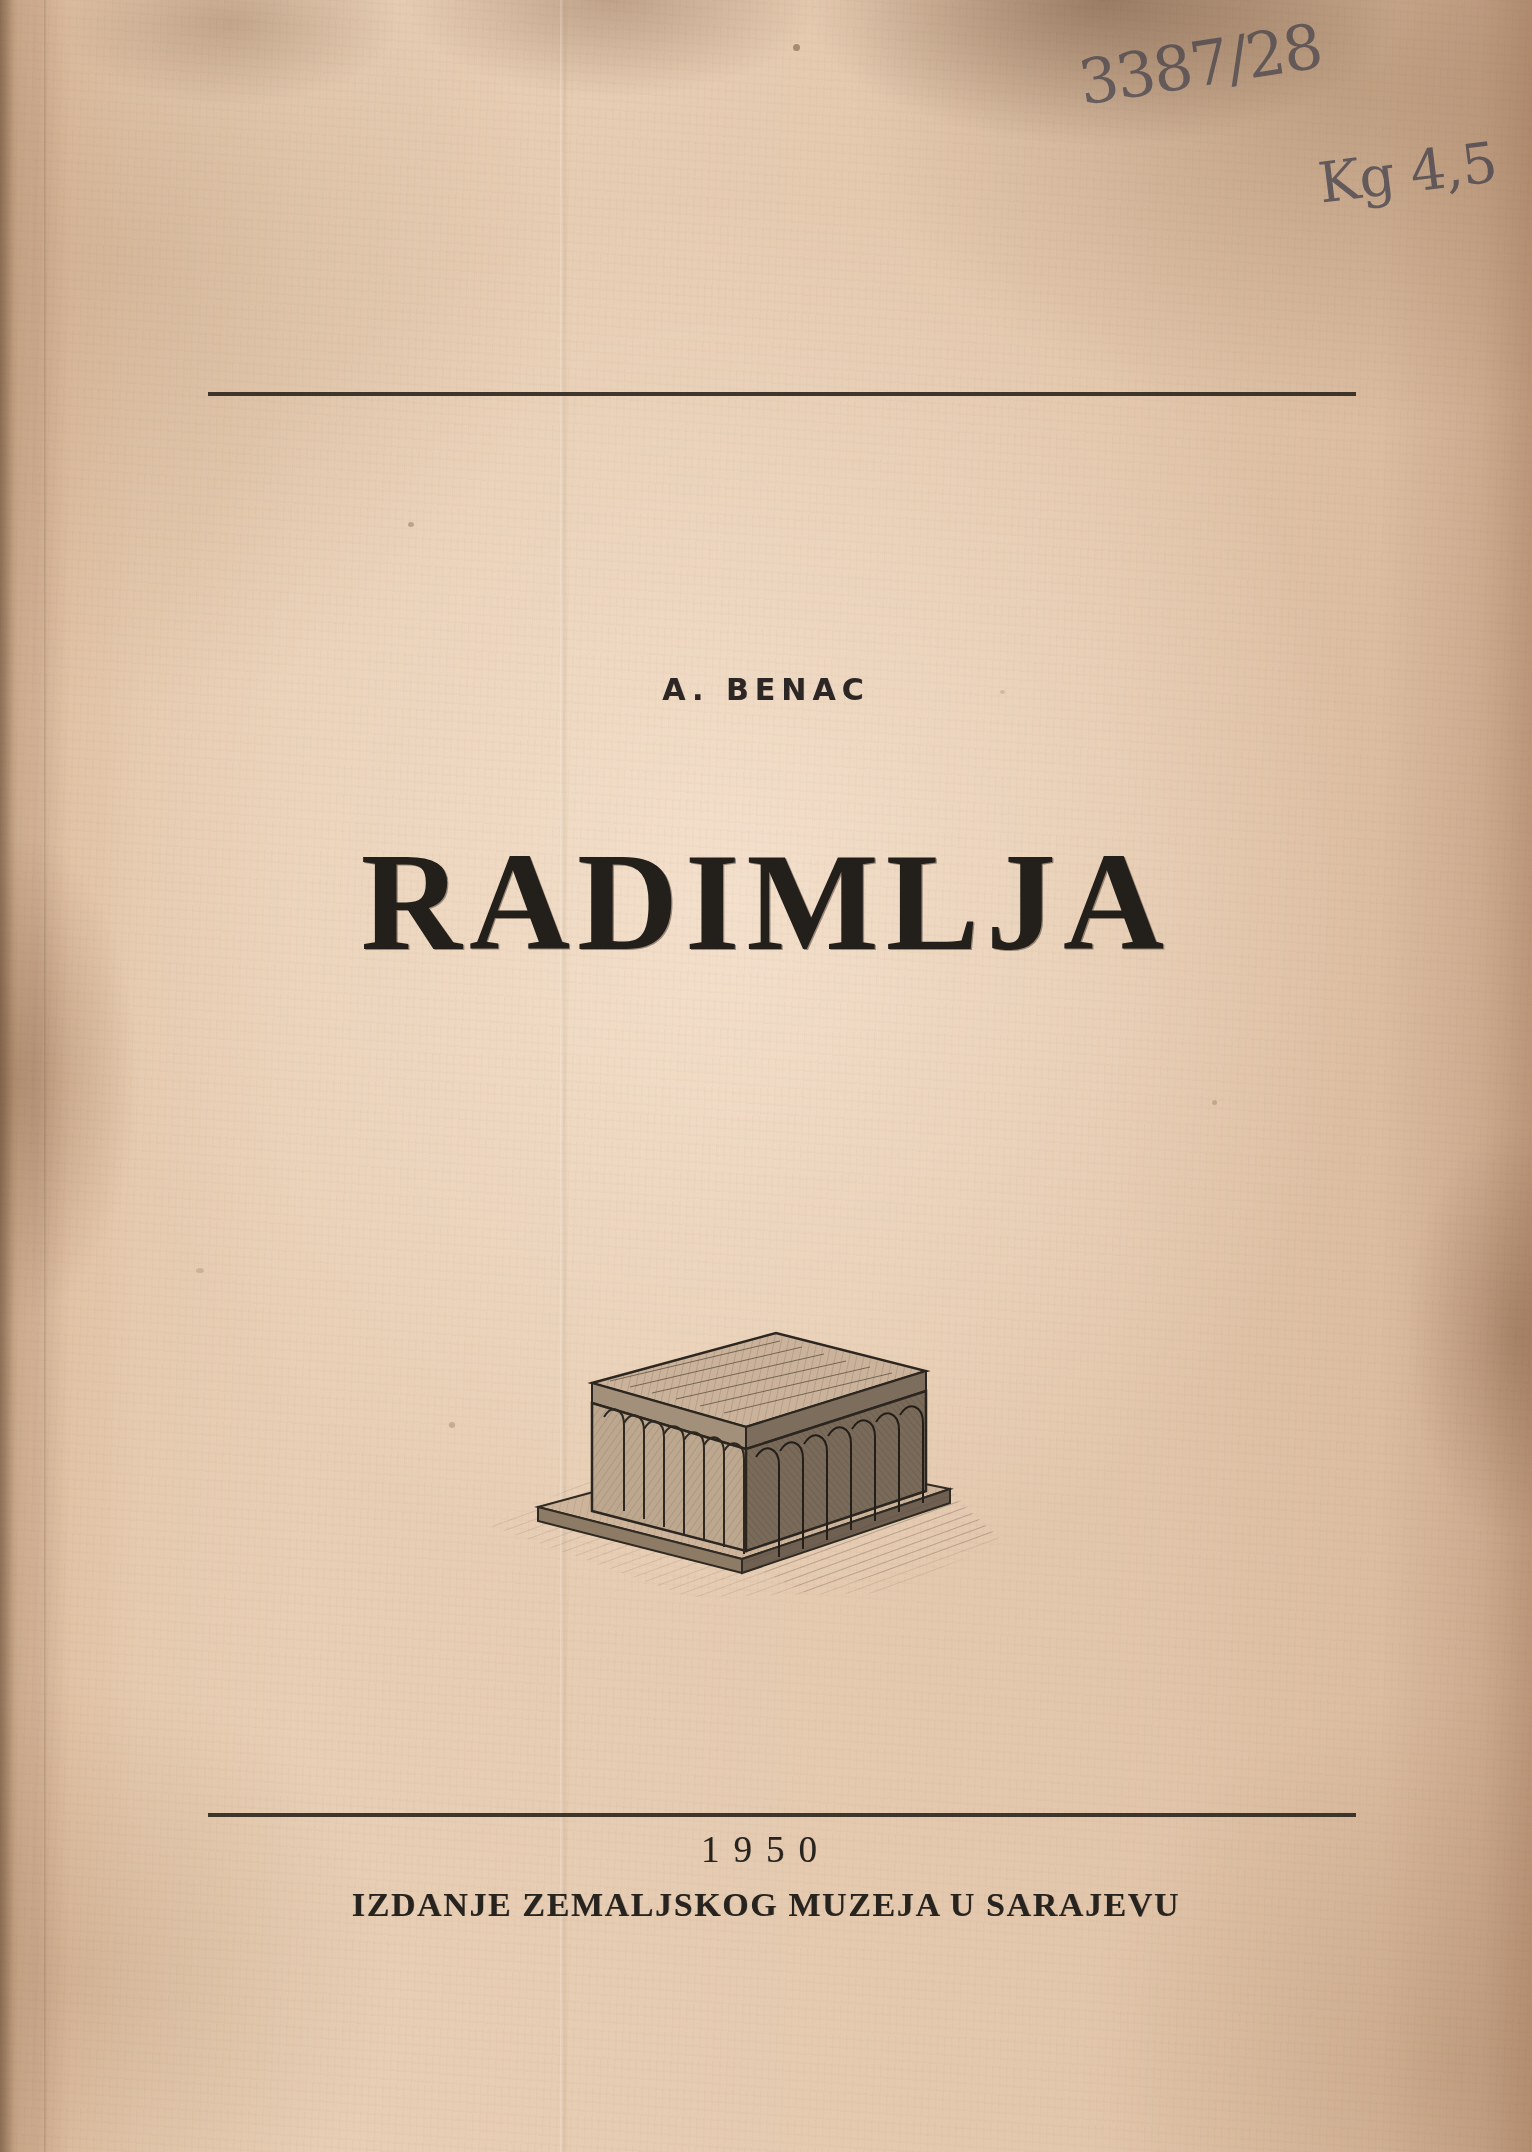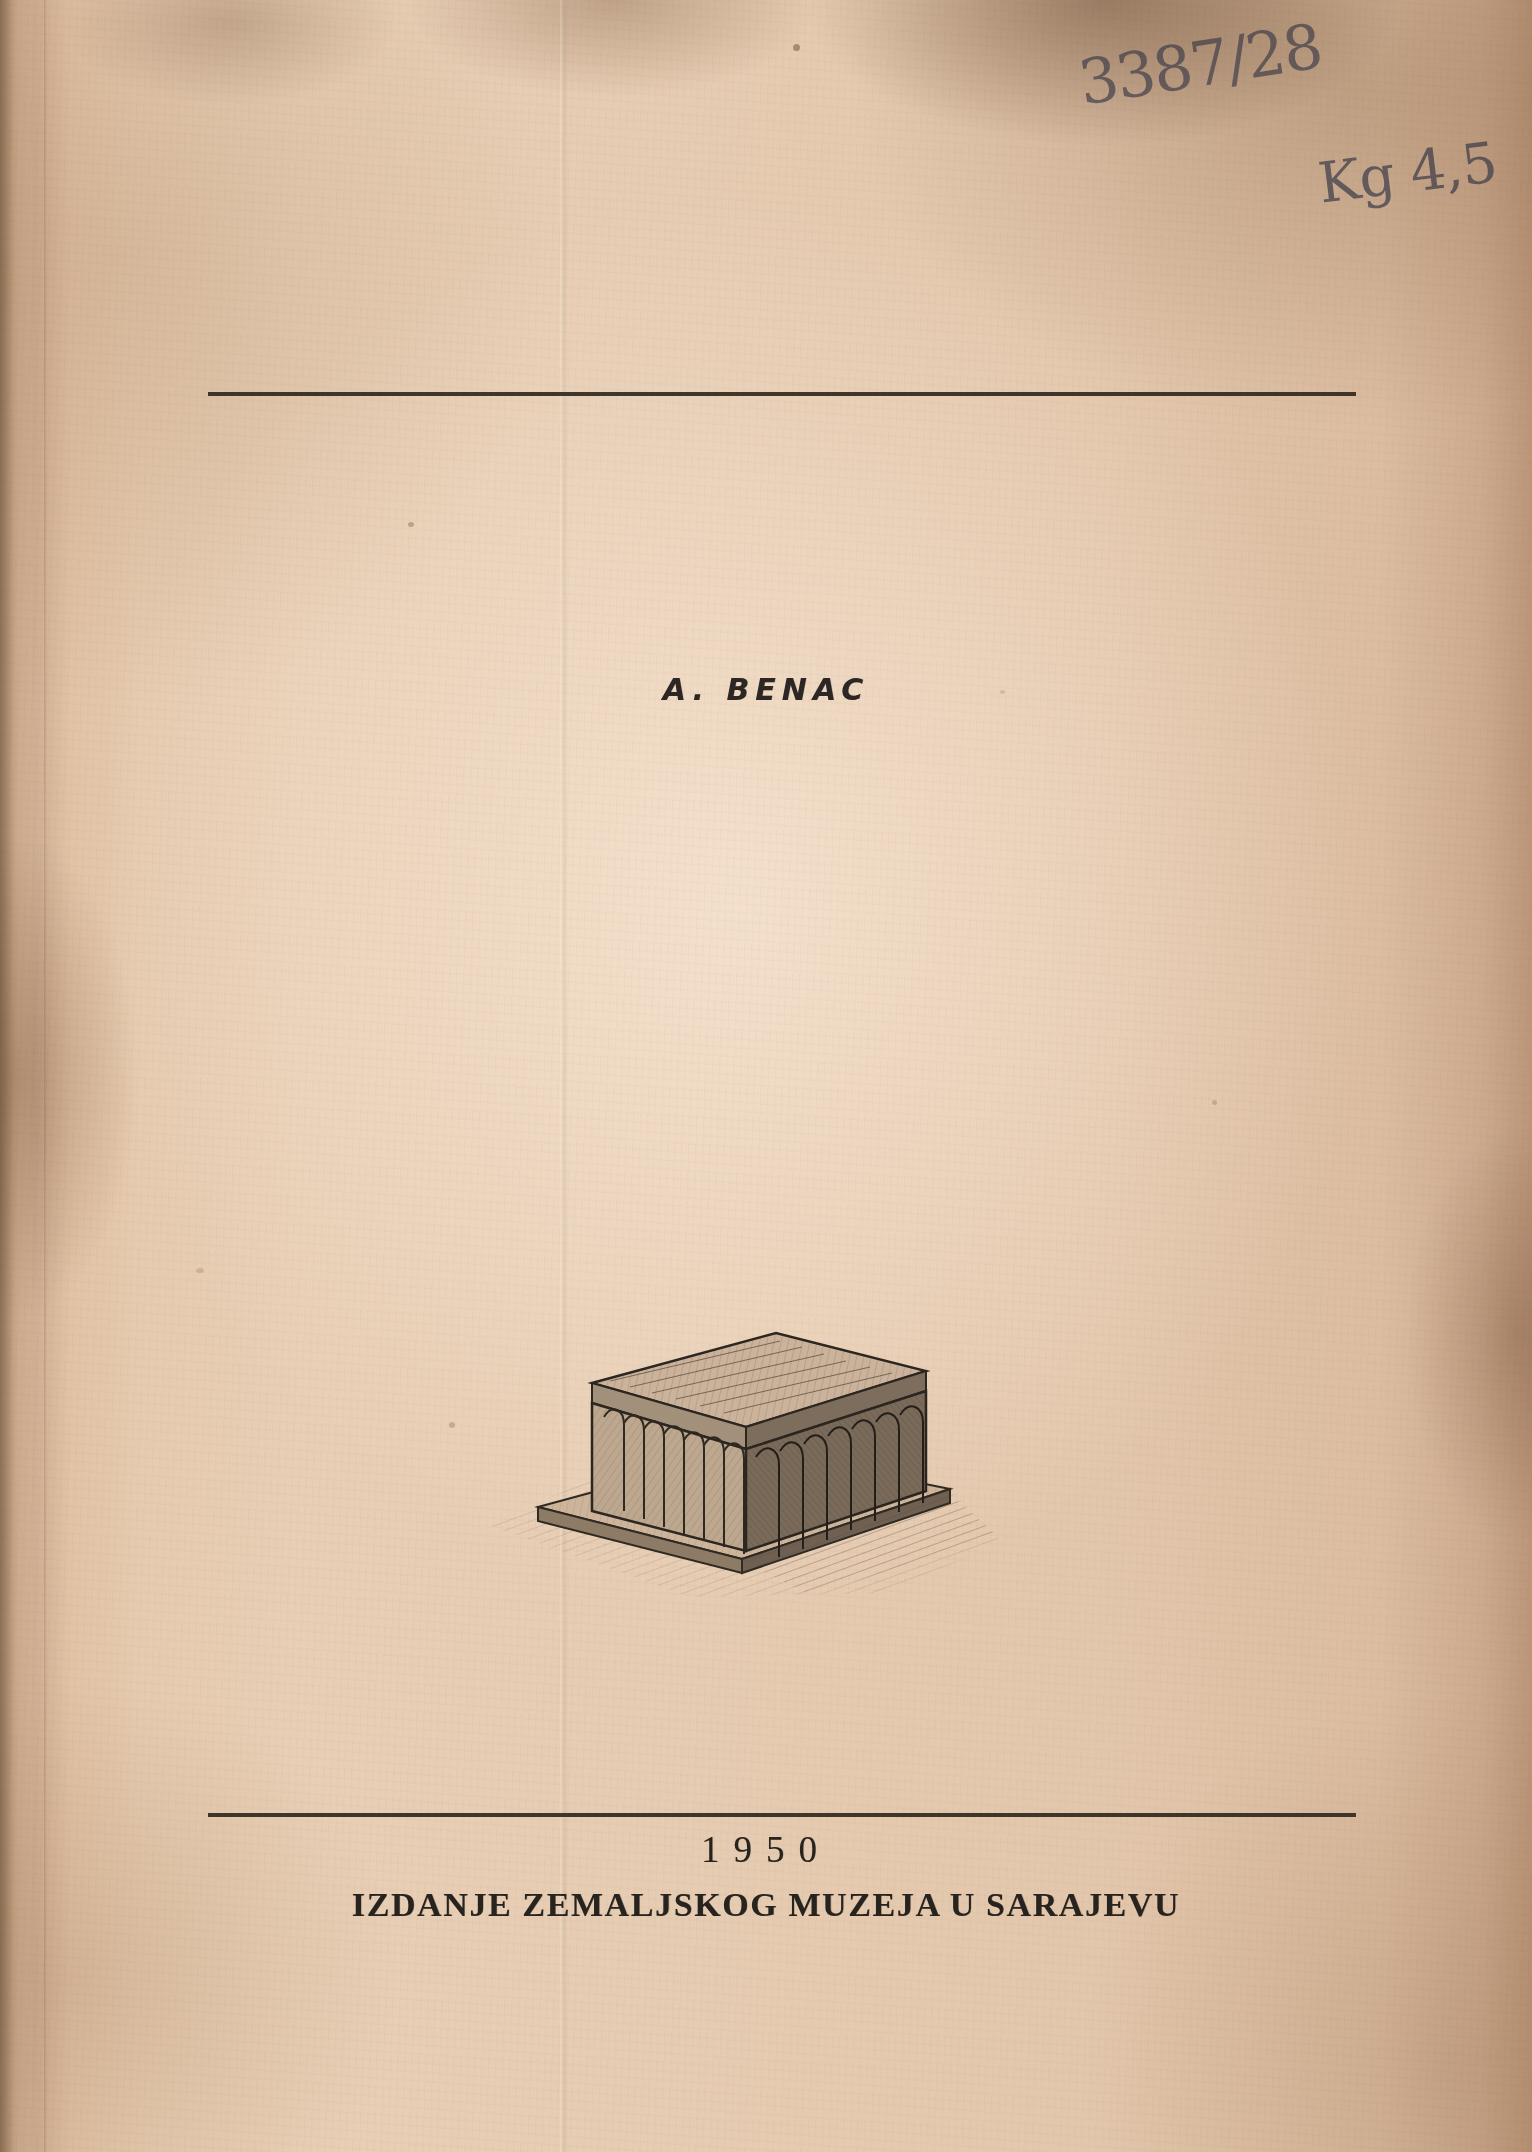--- a/index.html
+++ b/index.html
@@ -140,21 +140,20 @@
     position: absolute;
     left: 0; right: 0;
     top: 672px;
     text-align: center;
     font-family: "DejaVu Sans", sans-serif;
     font-weight: 700;
     font-size: 30px;
     letter-spacing: 6px;
     color: #2c2724;
     text-shadow: 0.5px 0.3px 0 rgba(60,45,30,0.28);
-    font-style: italic;
   }
 
   
   .main-title {
     position: absolute;
     left: 0; right: 0;
     top: 832px;
     text-align: center;
     font-family: "Liberation Serif", serif;
     font-weight: 700;
@@ -245,20 +244,21 @@
 
   <div class="content">
 
     <div class="mark-shelf">3387/28</div>
     <div class="mark-call">Kg 4,5</div>
 
     <div class="rule-top"></div>
 
     <div class="author">A. BENAC</div>
 
+    <div class="main-title">RADIMLJA</div>
 
     <div class="illustration">
       <svg width="530" height="330" viewBox="0 0 530 330" aria-hidden="true">
         <defs>
           <pattern id="hatch" width="6" height="6" patternUnits="userSpaceOnUse" patternTransform="rotate(35)">
             <line x1="0" y1="0" x2="0" y2="6" stroke="#3a332b" stroke-width="1" opacity="0.55"></line>
           </pattern>
           <pattern id="hatch2" width="5" height="5" patternUnits="userSpaceOnUse" patternTransform="rotate(-40)">
             <line x1="0" y1="0" x2="0" y2="5" stroke="#302a23" stroke-width="1" opacity="0.6"></line>
           </pattern>

